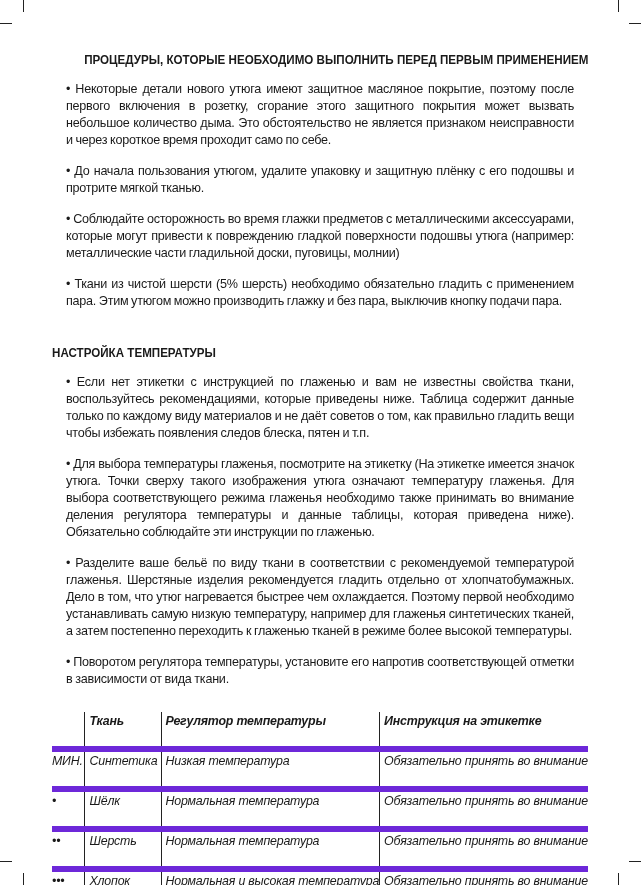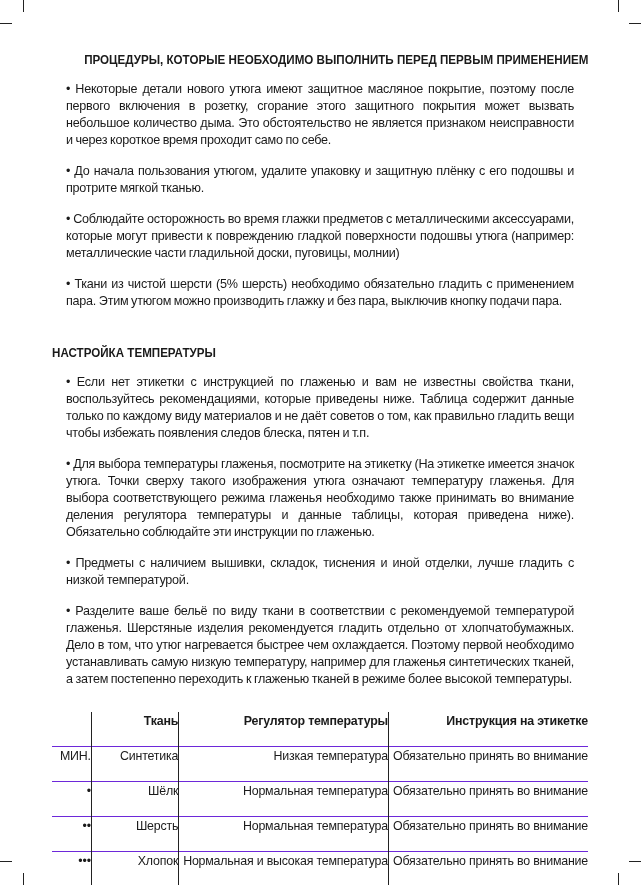--- a/index.html
+++ b/index.html
@@ -8,24 +8,24 @@
   .crop { position: absolute; background: #222; }
   .page { position: absolute; left: 52px; top: 52px; width: 536px; }
   h1 { margin: 0 0 6px 0; font-size: 13.2px; font-weight: bold; text-align: center;
        transform: scaleX(0.88); transform-origin: center; white-space: nowrap; letter-spacing: 0; }
   h2 { margin: 0 0 2px 0; font-size: 13.2px; font-weight: bold; transform: scaleX(0.88);
        transform-origin: left; white-space: nowrap; }
   p.para { margin: 14px; font-size: 12.6px; line-height: 17px; text-align: justify;
            letter-spacing: -0.25px; word-spacing: -0.5px; }
   .gap { height: 21px; }
   table { border-collapse: collapse; font-size: 12.4px; margin-top: 24px; }
-  td, th { padding: 0 0 16px 4px; height: 18px; line-height: 17px; text-align: right; white-space: nowrap;
-           letter-spacing: -0.2px; }
+  td, th { padding: 0 0 16px 4px; height: 18px; line-height: 17px; text-align: left; white-space: nowrap;
+           letter-spacing: -0.2px; font-style: italic; }
   th { font-weight: bold; }
-  tbody td { border-top: 1px solid #6d28d9; }
+  tbody td { border-top: 6px solid #6d28d9; }
   tbody tr:last-child td { border-bottom: none; }
   td.c0, th.c0 { width: 39px; padding-left: 0; }
   .vl { border-left: 1px solid #222; }
   td.c1, th.c1 { width: 83px; }
   td.c2, th.c2 { width: 201px; }
   td.c3, th.c3 { width: 193px; }
 </style>
 </head>
 <body>
 
@@ -46,22 +46,22 @@
     <p class="para">• Соблюдайте осторожность во время глажки предметов с металлическими аксессуарами, которые могут привести к повреждению гладкой поверхности подошвы утюга (например: металлические части гладильной доски, пуговицы, молнии)</p>
     <p class="para">• Ткани из чистой шерсти (5% шерсть) необходимо обязательно гладить с применением пара. Этим утюгом можно производить глажку и без пара, выключив кнопку подачи пара.</p>
   </div>
 
   <div class="gap"></div>
 
   <h2>НАСТРОЙКА ТЕМПЕРАТУРЫ</h2>
   <div>
     <p class="para">• Если нет этикетки с инструкцией по глаженью и вам не известны свойства ткани, воспользуйтесь рекомендациями, которые приведены ниже. Таблица содержит данные только по каждому виду материалов и не даёт советов о том, как правильно гладить вещи чтобы избежать появления следов блеска, пятен и т.п.</p>
     <p class="para">• Для выбора температуры глаженья, посмотрите на этикетку (На этикетке имеется значок утюга. Точки сверху такого изображения утюга означают температуру глаженья. Для выбора соответствующего режима глаженья необходимо также принимать во внимание деления регулятора температуры и данные таблицы, которая приведена ниже). Обязательно соблюдайте эти инструкции по глаженью.</p>
-    <p class="para">• Предметы с наличием вышивки, складок, тиснения и иной отделки, лучше гладить с низкой температурой.</p>
     <p class="para">• Разделите ваше бельё по виду ткани в соответствии с рекомендуемой температурой глаженья. Шерстяные изделия рекомендуется гладить отдельно от хлопчатобумажных. Дело в том, что утюг нагревается быстрее чем охлаждается. Поэтому первой необходимо устанавливать самую низкую температуру, например для глаженья синтетических тканей, а затем постепенно переходить к глаженью тканей в режиме более высокой температуры.</p>
+    <p class="para">• Поворотом регулятора температуры, установите его напротив соответствующей отметки в зависимости от вида ткани.</p>
   </div>
 
   <table>
     <thead>
       <tr>
         <th class="c0"></th>
         <th class="c1 vl">Ткань</th>
         <th class="c2 vl">Регулятор температуры</th>
         <th class="c3 vl">Инструкция на этикетке</th>
       </tr>

